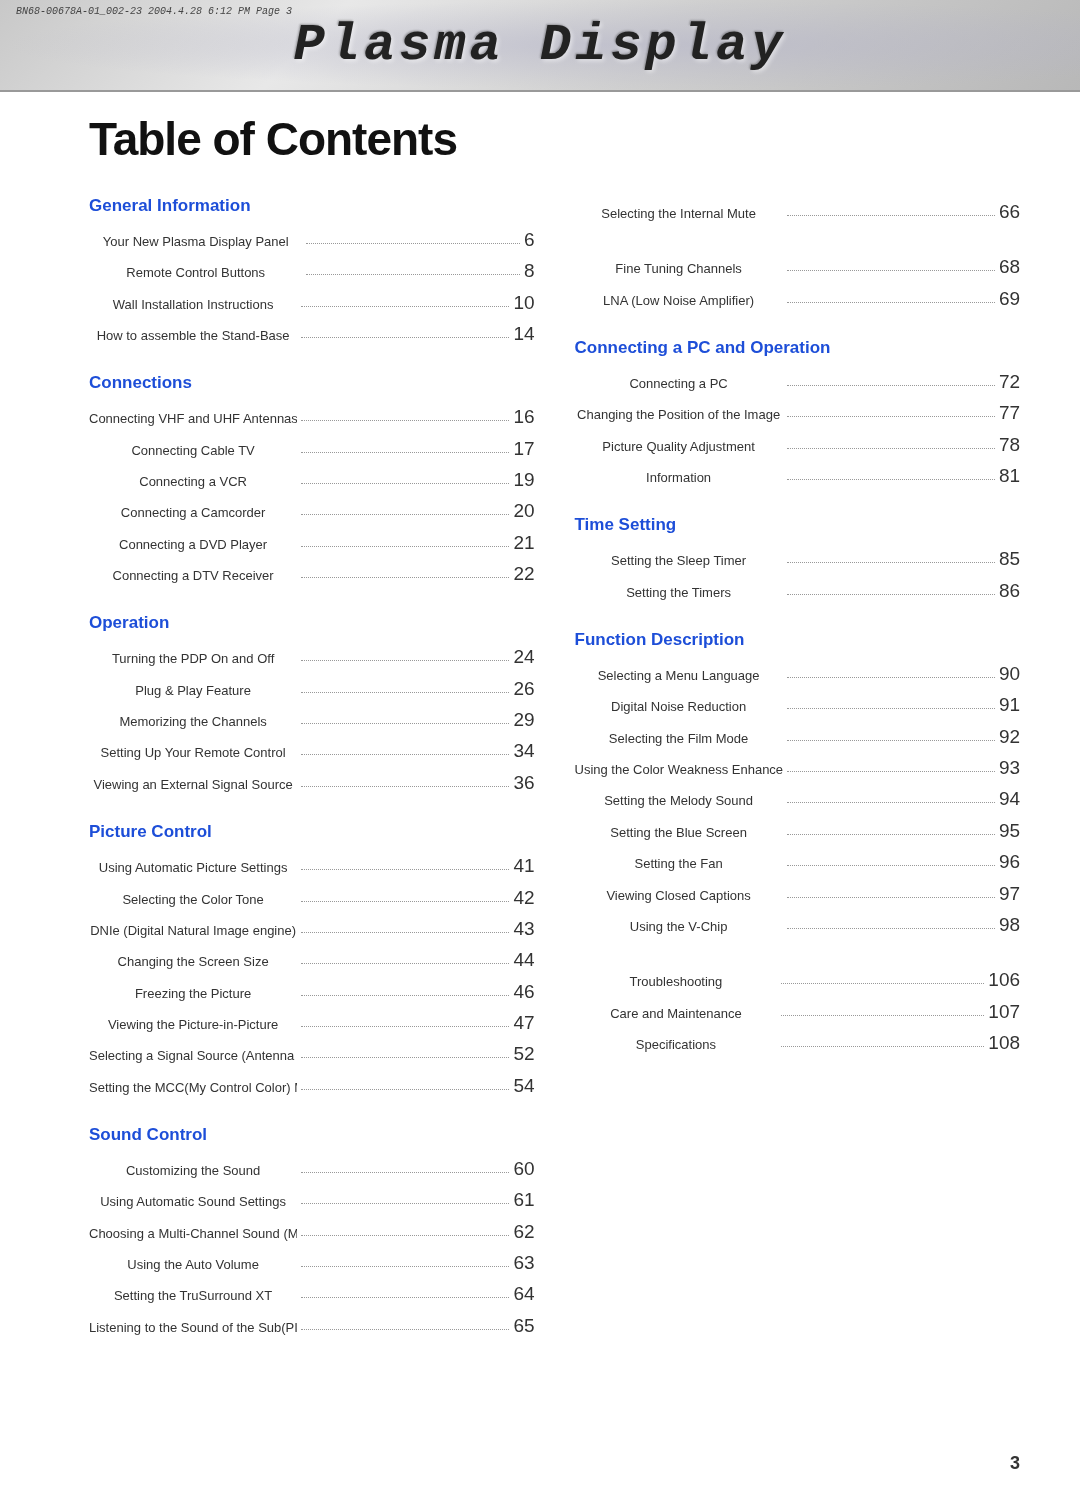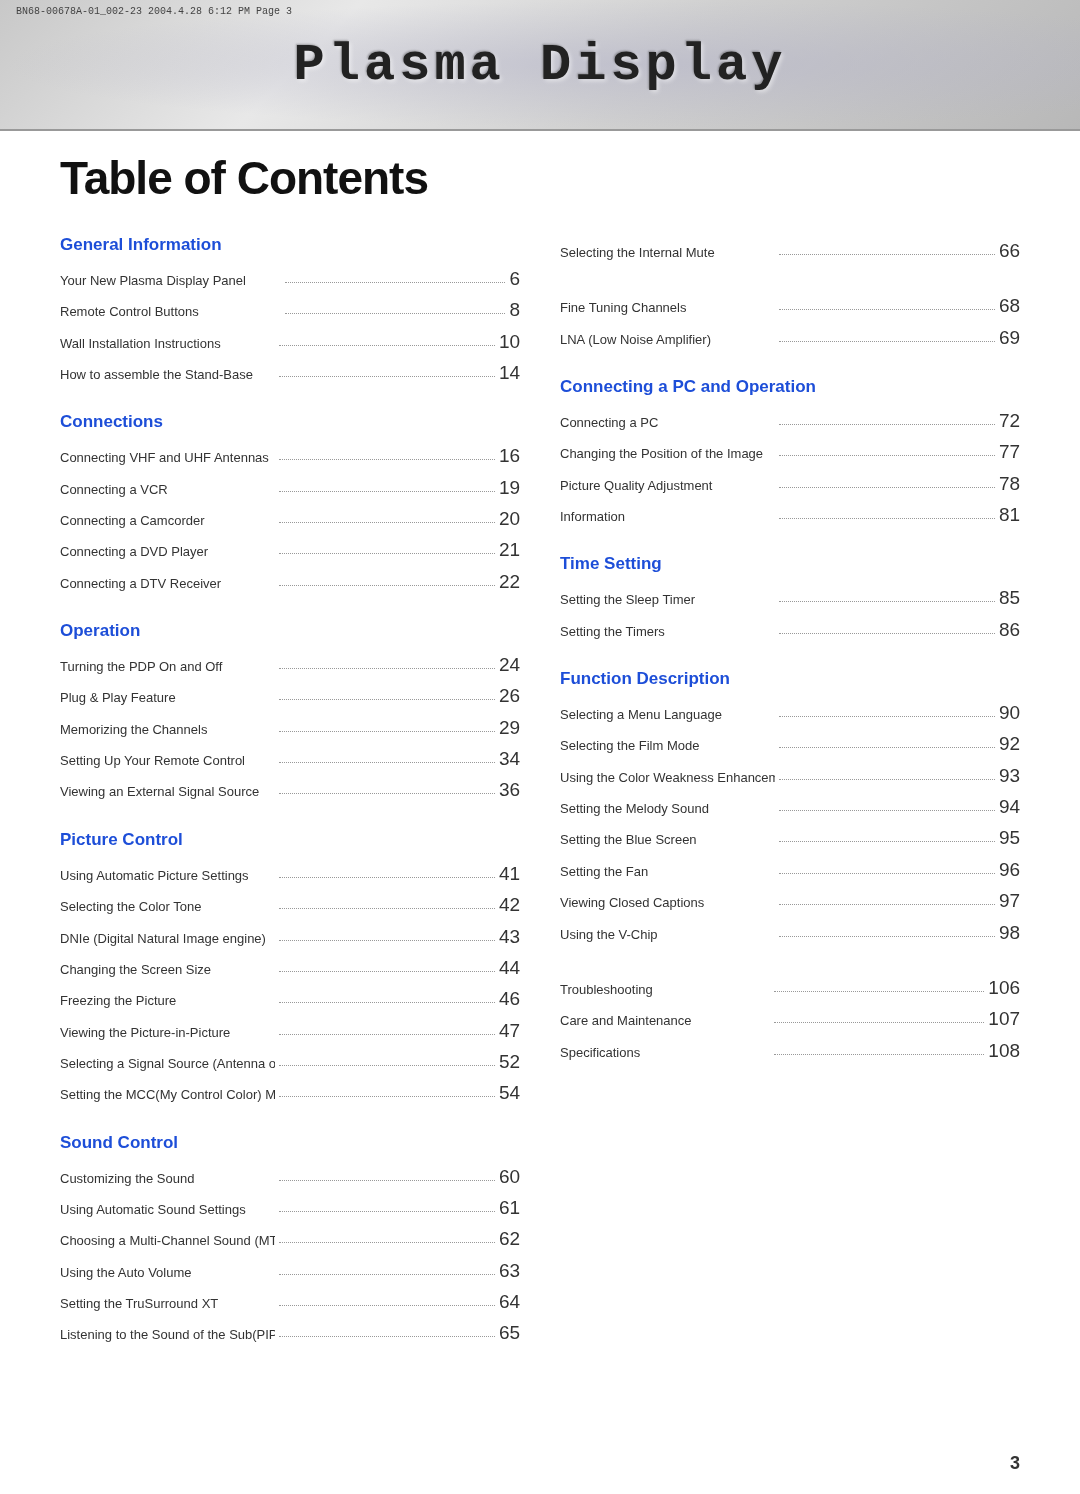--- a/index.html
+++ b/index.html
@@ -8,24 +8,25 @@
       background: #fff;
       width: 1080px;
       min-height: 1494px;
       position: relative;
       overflow-x: hidden;
     }
 
     
     .header-bar {
       position: relative;
-      height: 131px;
+      height: 92px;
       background: linear-gradient(135deg, #c8c8c8 0%, #e8e8e8 30%, #d0d0d0 60%, #b8b8b8 100%);
       overflow: hidden;
       border-bottom: 2px solid #999;
+      font-style: italic;
     }
     .header-bar::before {
       content: '';
       position: absolute;
       top: 0; left: 0; right: 0; bottom: 0;
       background: radial-gradient(ellipse at 60% 50%, rgba(180,180,200,0.6) 0%, transparent 70%);
     }
     .header-title {
       position: absolute;
       top: 50%;
@@ -43,21 +44,21 @@
       position: absolute;
       top: 6px;
       left: 16px;
       font-size: 10px;
       color: #444;
       font-family: 'Courier New', monospace;
     }
 
     
     .main-content {
-      padding: 20px 60px 40px 60px;
+      padding: 20px 60px 40px 89px;
     }
 
     .page-title {
       font-size: 46px;
       font-weight: 900;
       color: #111;
       margin-bottom: 30px;
       font-family: Arial, Helvetica, sans-serif;
       letter-spacing: -1px;
     }
@@ -86,20 +87,21 @@
       border-bottom: none;
     }
     .toc-entry {
       display: flex;
       justify-content: space-between;
       align-items: baseline;
       font-size: 13px;
       color: #333;
       line-height: 1.65;
       padding: 0;
+      text-align: center;
     }
     .toc-entry .entry-text {
       flex: 1;
       white-space: nowrap;
       overflow: hidden;
     }
     .toc-entry .dots {
       flex: 1;
       border-bottom: 1px dotted #999;
       margin: 0 4px;
@@ -162,20 +164,25 @@
           </div>
         </div>
         <div class="toc-section">
           <div class="section-title">Connections</div>
           <div class="toc-entry">
             <span class="entry-text">Connecting VHF and UHF Antennas</span>
             <span class="dots"></span>
             <span class="page-num">16</span>
           </div>
           <div class="toc-entry">
+            <span class="entry-text">Connecting Cable TV</span>
+            <span class="dots"></span>
+            <span class="page-num">17</span>
+          </div>
+          <div class="toc-entry">
             <span class="entry-text">Connecting a VCR</span>
             <span class="dots"></span>
             <span class="page-num">19</span>
           </div>
           <div class="toc-entry">
             <span class="entry-text">Connecting a Camcorder</span>
             <span class="dots"></span>
             <span class="page-num">20</span>
           </div>
           <div class="toc-entry">
@@ -350,20 +357,25 @@
             <span class="dots"></span>
             <span class="page-num">86</span>
           </div>
         </div>
         <div class="toc-section">
           <div class="section-title">Function Description</div>
           <div class="toc-entry">
             <span class="entry-text">Selecting a Menu Language</span>
             <span class="dots"></span>
             <span class="page-num">90</span>
+          </div>
+          <div class="toc-entry">
+            <span class="entry-text">Digital Noise Reduction</span>
+            <span class="dots"></span>
+            <span class="page-num">91</span>
           </div>
           <div class="toc-entry">
             <span class="entry-text">Selecting the Film Mode</span>
             <span class="dots"></span>
             <span class="page-num">92</span>
           </div>
           <div class="toc-entry">
             <span class="entry-text">Using the Color Weakness Enhancement Option</span>
             <span class="dots"></span>
             <span class="page-num">93</span>

